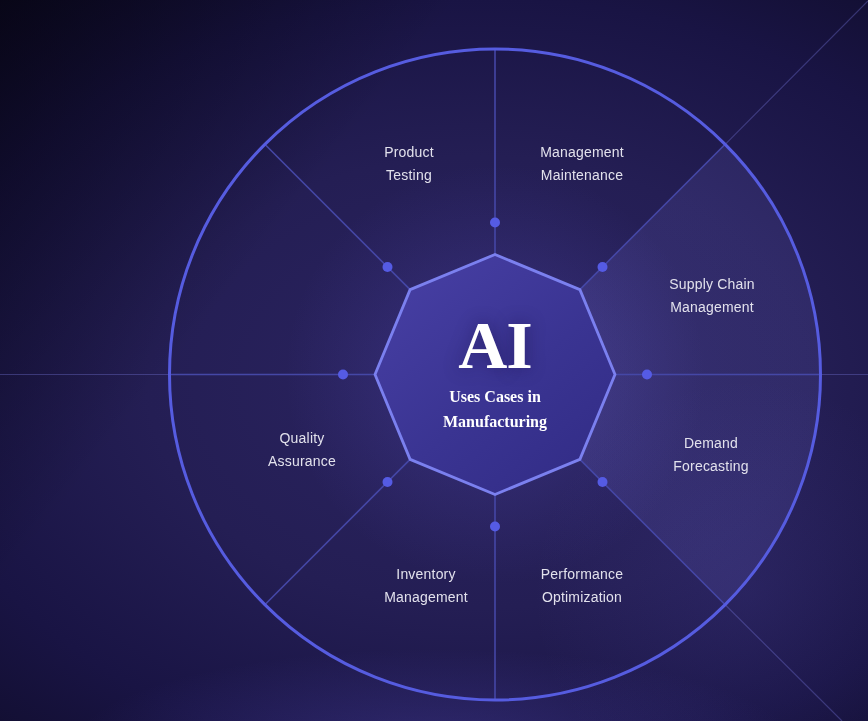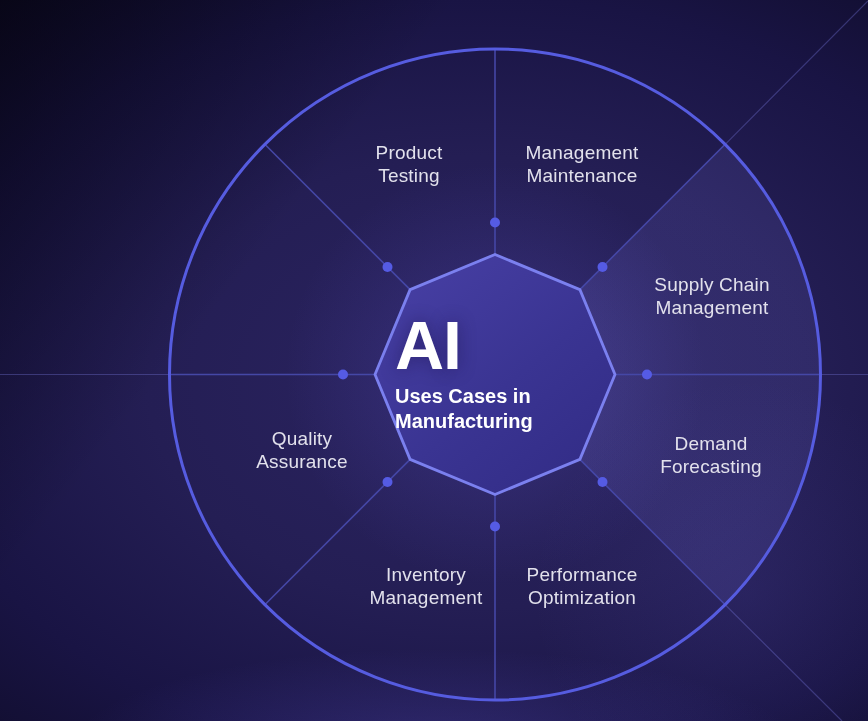--- a/index.html
+++ b/index.html
@@ -13,42 +13,43 @@
       radial-gradient(ellipse 60% 20% at 50% 104%, rgba(95,85,205,0.30), rgba(95,85,205,0) 70%),
       radial-gradient(ellipse 115% 95% at 55% 53%, #2b2462 0%, #241e54 33%, #191444 56%, #0e0b26 80%, #080615 100%);
   }
   #diagram-svg{position:absolute;left:0;top:0;}
   .seg-label{
     position:absolute;
     transform:translate(-50%,-50%);
     white-space:pre-line;
     text-align:center;
     color:#e2e1ec;
-    font-size:19px;
+    font-size:14px;
     line-height:23px;
     letter-spacing:0.2px;
   }
   #center-block{
     position:absolute;
     left:495px;top:374px;
     transform:translate(-50%,-50%);
     width:200px;
-    text-align:left;
+    text-align:center;
     color:#ffffff;
+    font-family:Liberation Serif, serif;
   }
   #center-title{
     font-size:68px;
     font-weight:bold;
     line-height:62px;
     letter-spacing:-1px;
     margin-bottom:8px;
     text-shadow:0 0 18px rgba(20,10,60,0.45);
   }
   #center-subtitle{
-    font-size:20px;
+    font-size:16px;
     font-weight:bold;
     line-height:25px;
     white-space:pre-line;
   }
 </style>
 </head>
 <body>
 
 <div id="stage">
 

